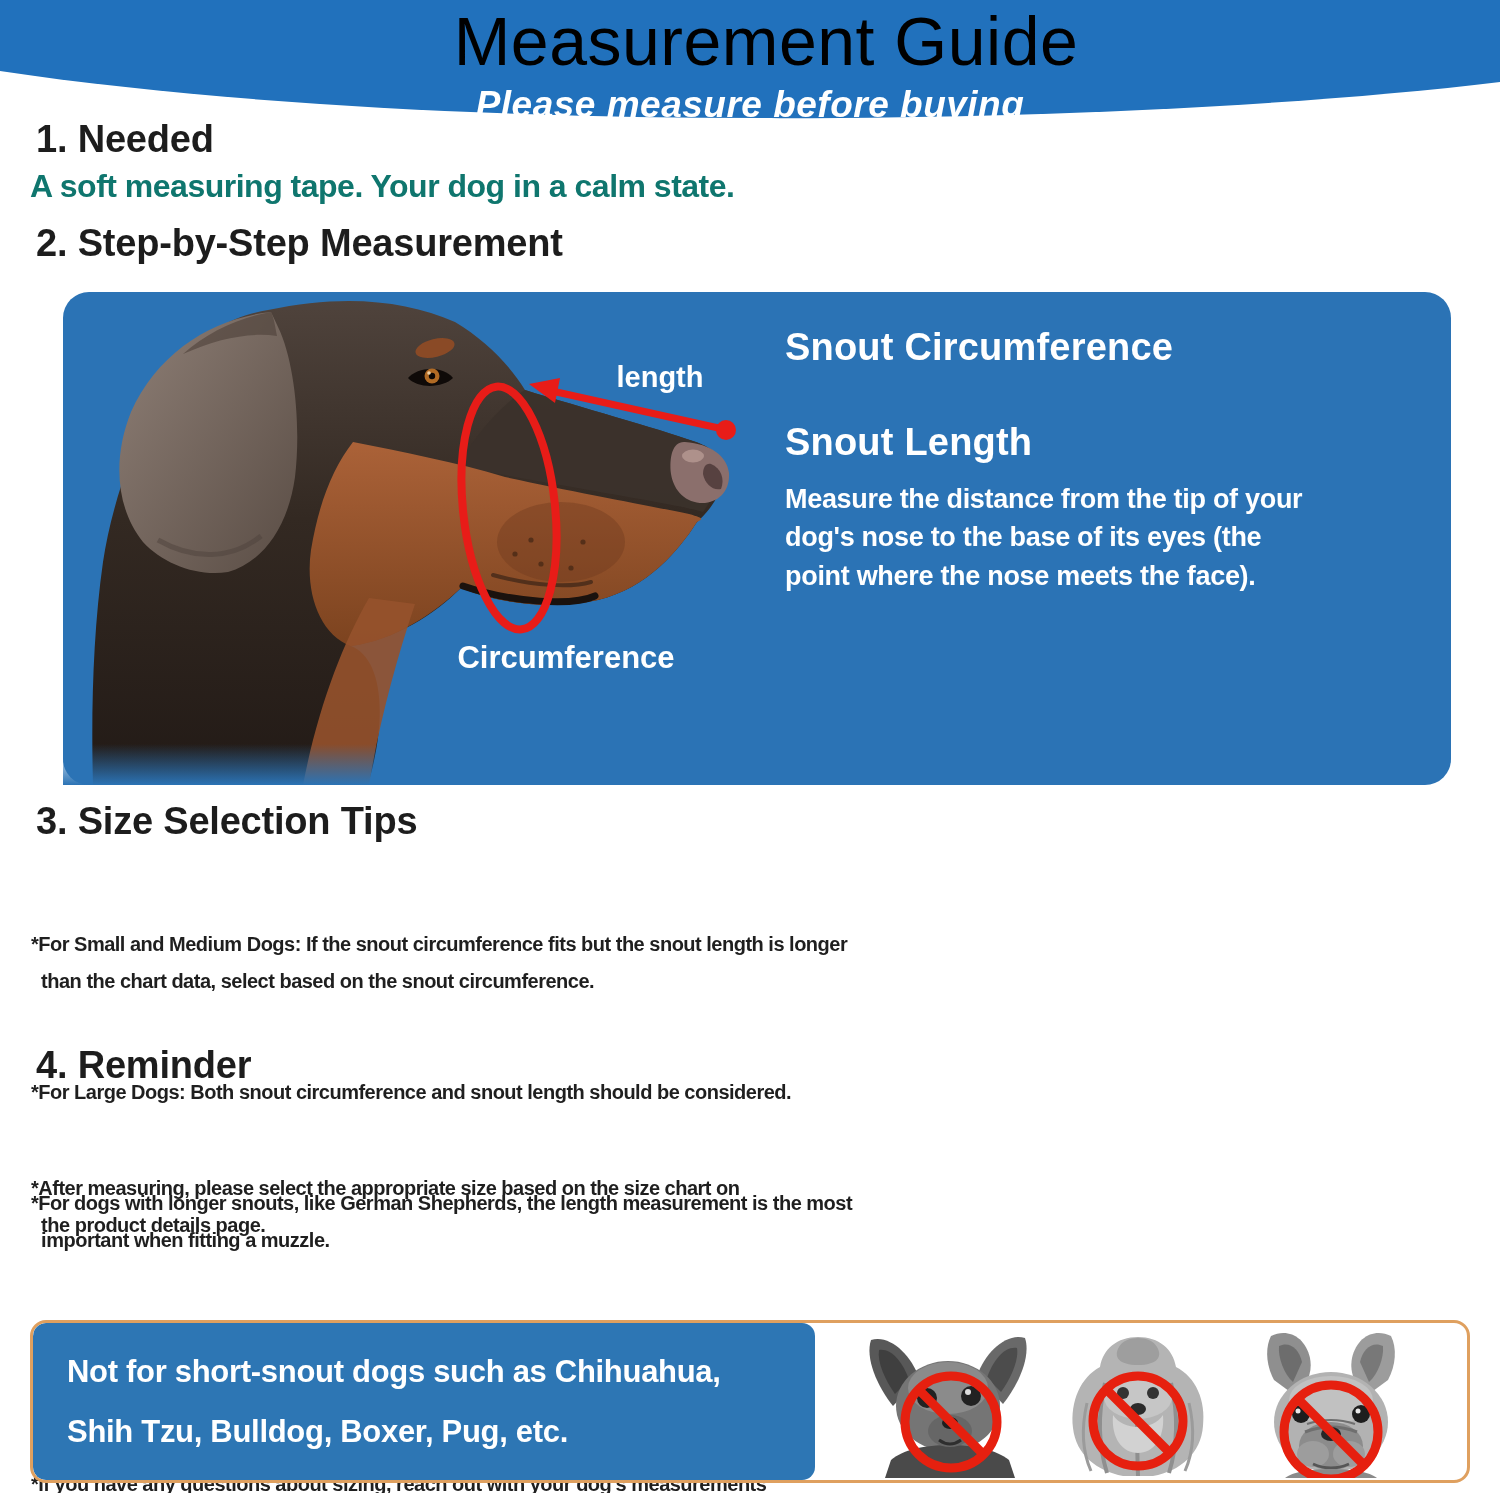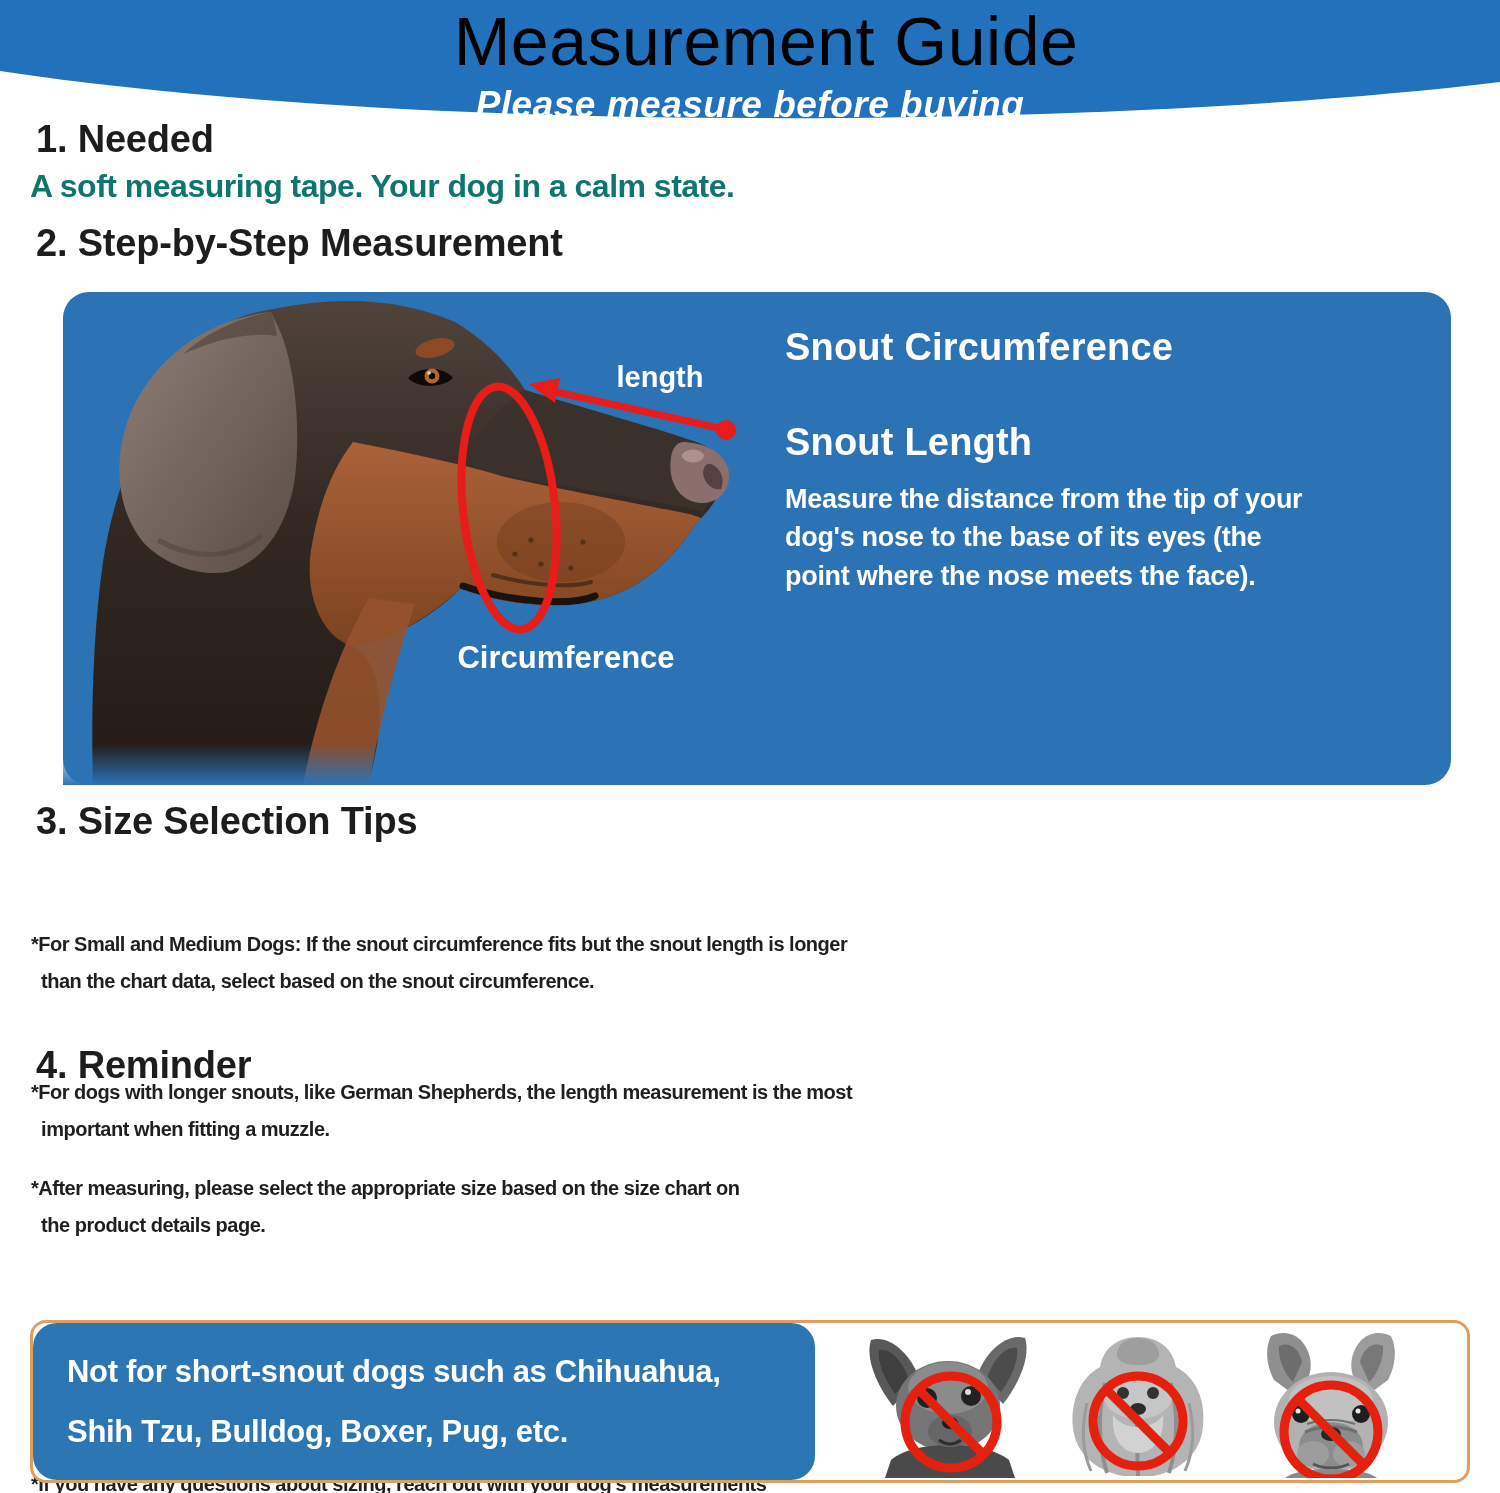--- a/index.html
+++ b/index.html
@@ -43,21 +43,21 @@
   .m-gap { margin-top:52px; }
 
   
   #footer-box {
     position:absolute; left:30px; top:1320px; width:1440px; height:163px;
     background:#ffffff; border:3px solid #dfa05f; border-radius:16px;
     box-sizing:border-box; overflow:hidden;
   }
   #footer-blue {
     position:absolute; left:0; top:0; bottom:0; width:782px;
-    background:#2d76b4; border-radius:24px;
+    background:#2d76b4; border-radius:13px;
     display:flex; align-items:center;
   }
   #footer-note {
     padding-left:34px; color:#ffffff; font-size:31px; font-weight:700;
     line-height:60px; letter-spacing:-0.3px; white-space:pre;
   }
   .footer-dog { position:absolute; top:5px; }
   #dog-chihuahua { left:822px; }
   #dog-shihtzu  { left:1020px; top:8px; }
   #dog-frenchie { left:1208px; }
@@ -172,20 +172,21 @@
       <p class="m-p">Measure the distance from the tip of your
 dog's nose to the base of its eyes (the
 point where the nose meets the face).</p>
     </div>
   </div>
 
   <h2 class="sec-h" style="top:800px; margin:0;">3. Size Selection Tips</h2>
   <div class="bullets" style="top:852px;">
     <div>*For Small and Medium Dogs: If the snout circumference fits but the snout length is longer
   than the chart data, select based on the snout circumference.</div>
+    <div>*For Large Dogs: Both snout circumference and snout length should be considered.</div>
     <div>*For dogs with longer snouts, like German Shepherds, the length measurement is the most
   important when fitting a muzzle.</div>
   </div>
 
   <h2 class="sec-h" style="top:1044px; margin:0;">4. Reminder</h2>
   <div class="bullets" style="top:1096px;">
     <div>*After measuring, please select the appropriate size based on the size chart on
   the product details page.</div>
     <div>*Do not select a size based solely on breed, weight, or previous purchases
   —always measure before buying.</div>

